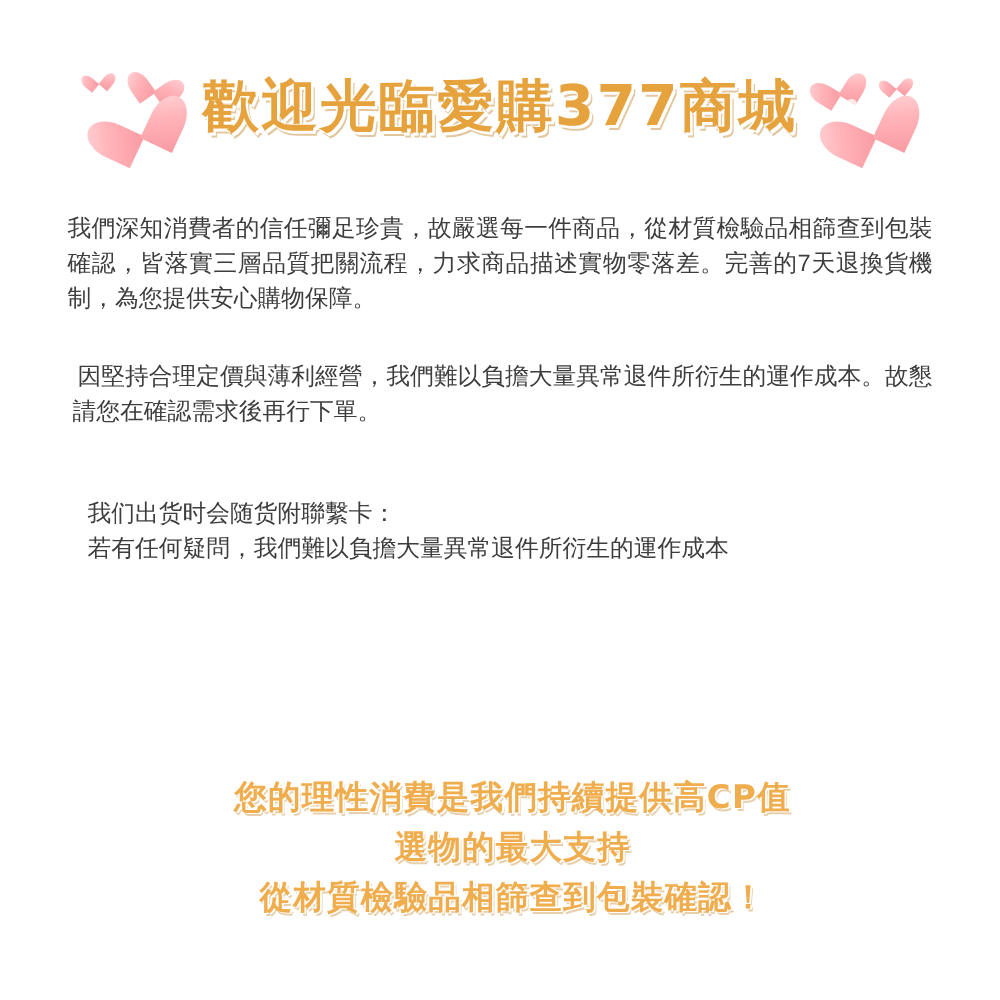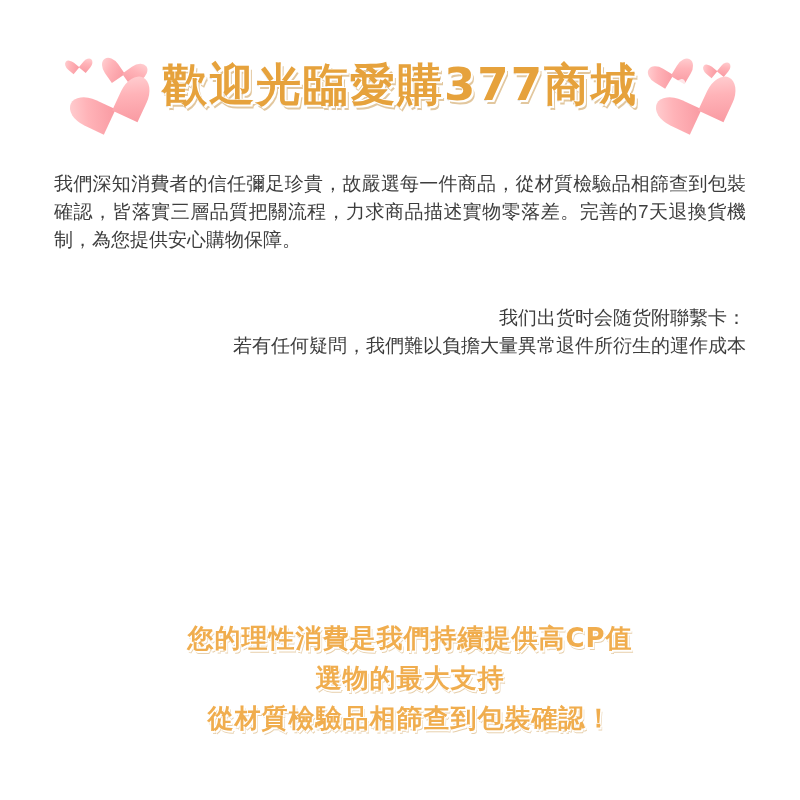--- a/index.html
+++ b/index.html
@@ -125,22 +125,21 @@
   .para {
     margin: 0 0 22px 0;
     text-align: justify;
     text-justify: inter-ideograph;
   }
   .para.indent {
     text-indent: 4px;
     padding-left: 4px;
   }
   .para-block {
-    margin: 0;
-    text-align: right;
+    margin: 16px;
   }
   .line {
     display: block;
     white-space: nowrap;
   }
 
   .spacer-1 { height: 12px; }
   .spacer-2 { height: 16px; }
 
   
@@ -203,20 +202,21 @@
     </div>
 
   </div>
 
   <div class="content">
 
     <p class="para">我們深知消費者的信任彌足珍貴，故嚴選每一件商品，從材質檢驗品相篩查到包裝確認，皆落實三層品質把關流程，力求商品描述實物零落差。完善的7天退換貨機制，為您提供安心購物保障。</p>
 
     <div class="spacer-1"></div>
 
+    <p class="para indent">因堅持合理定價與薄利經營，我們難以負擔大量異常退件所衍生的運作成本。故懇請您在確認需求後再行下單。</p>
 
     <div class="spacer-2"></div>
 
     <div class="para-block">
       <span class="line">我们出货时会随货附聯繫卡：</span>
       <span class="line">若有任何疑問，我們難以負擔大量異常退件所衍生的運作成本</span>
     </div>
 
   </div>
 

